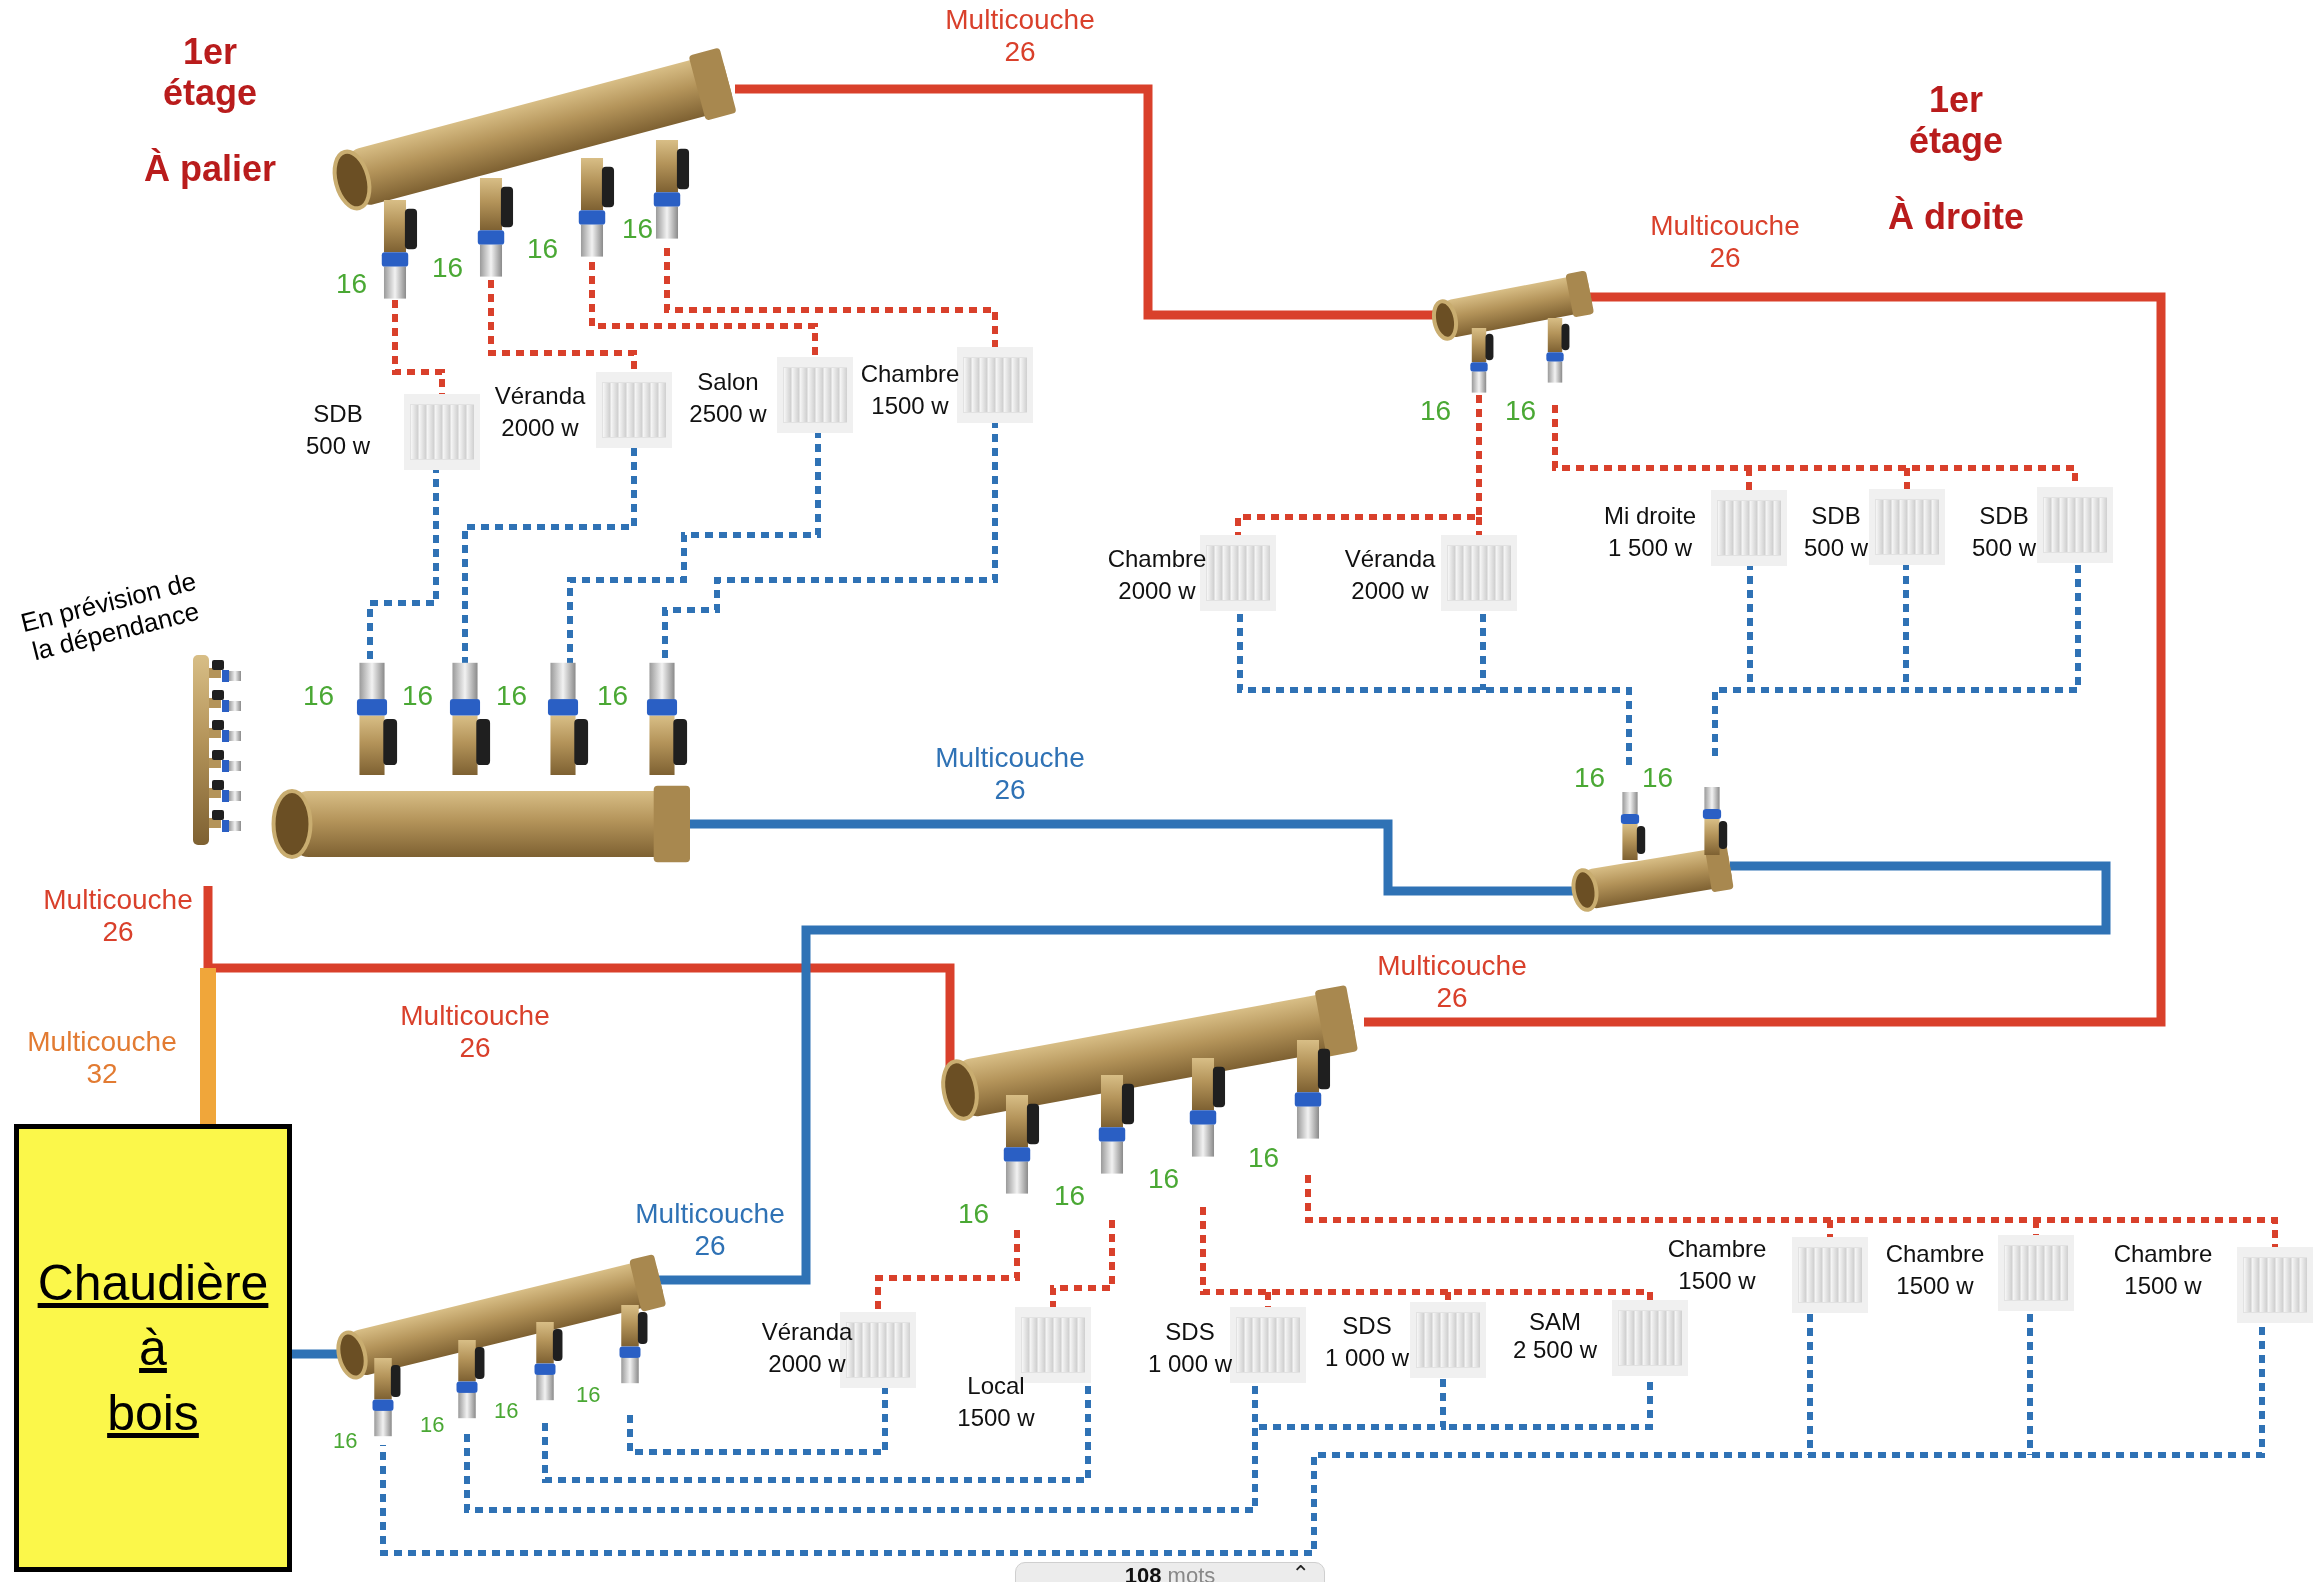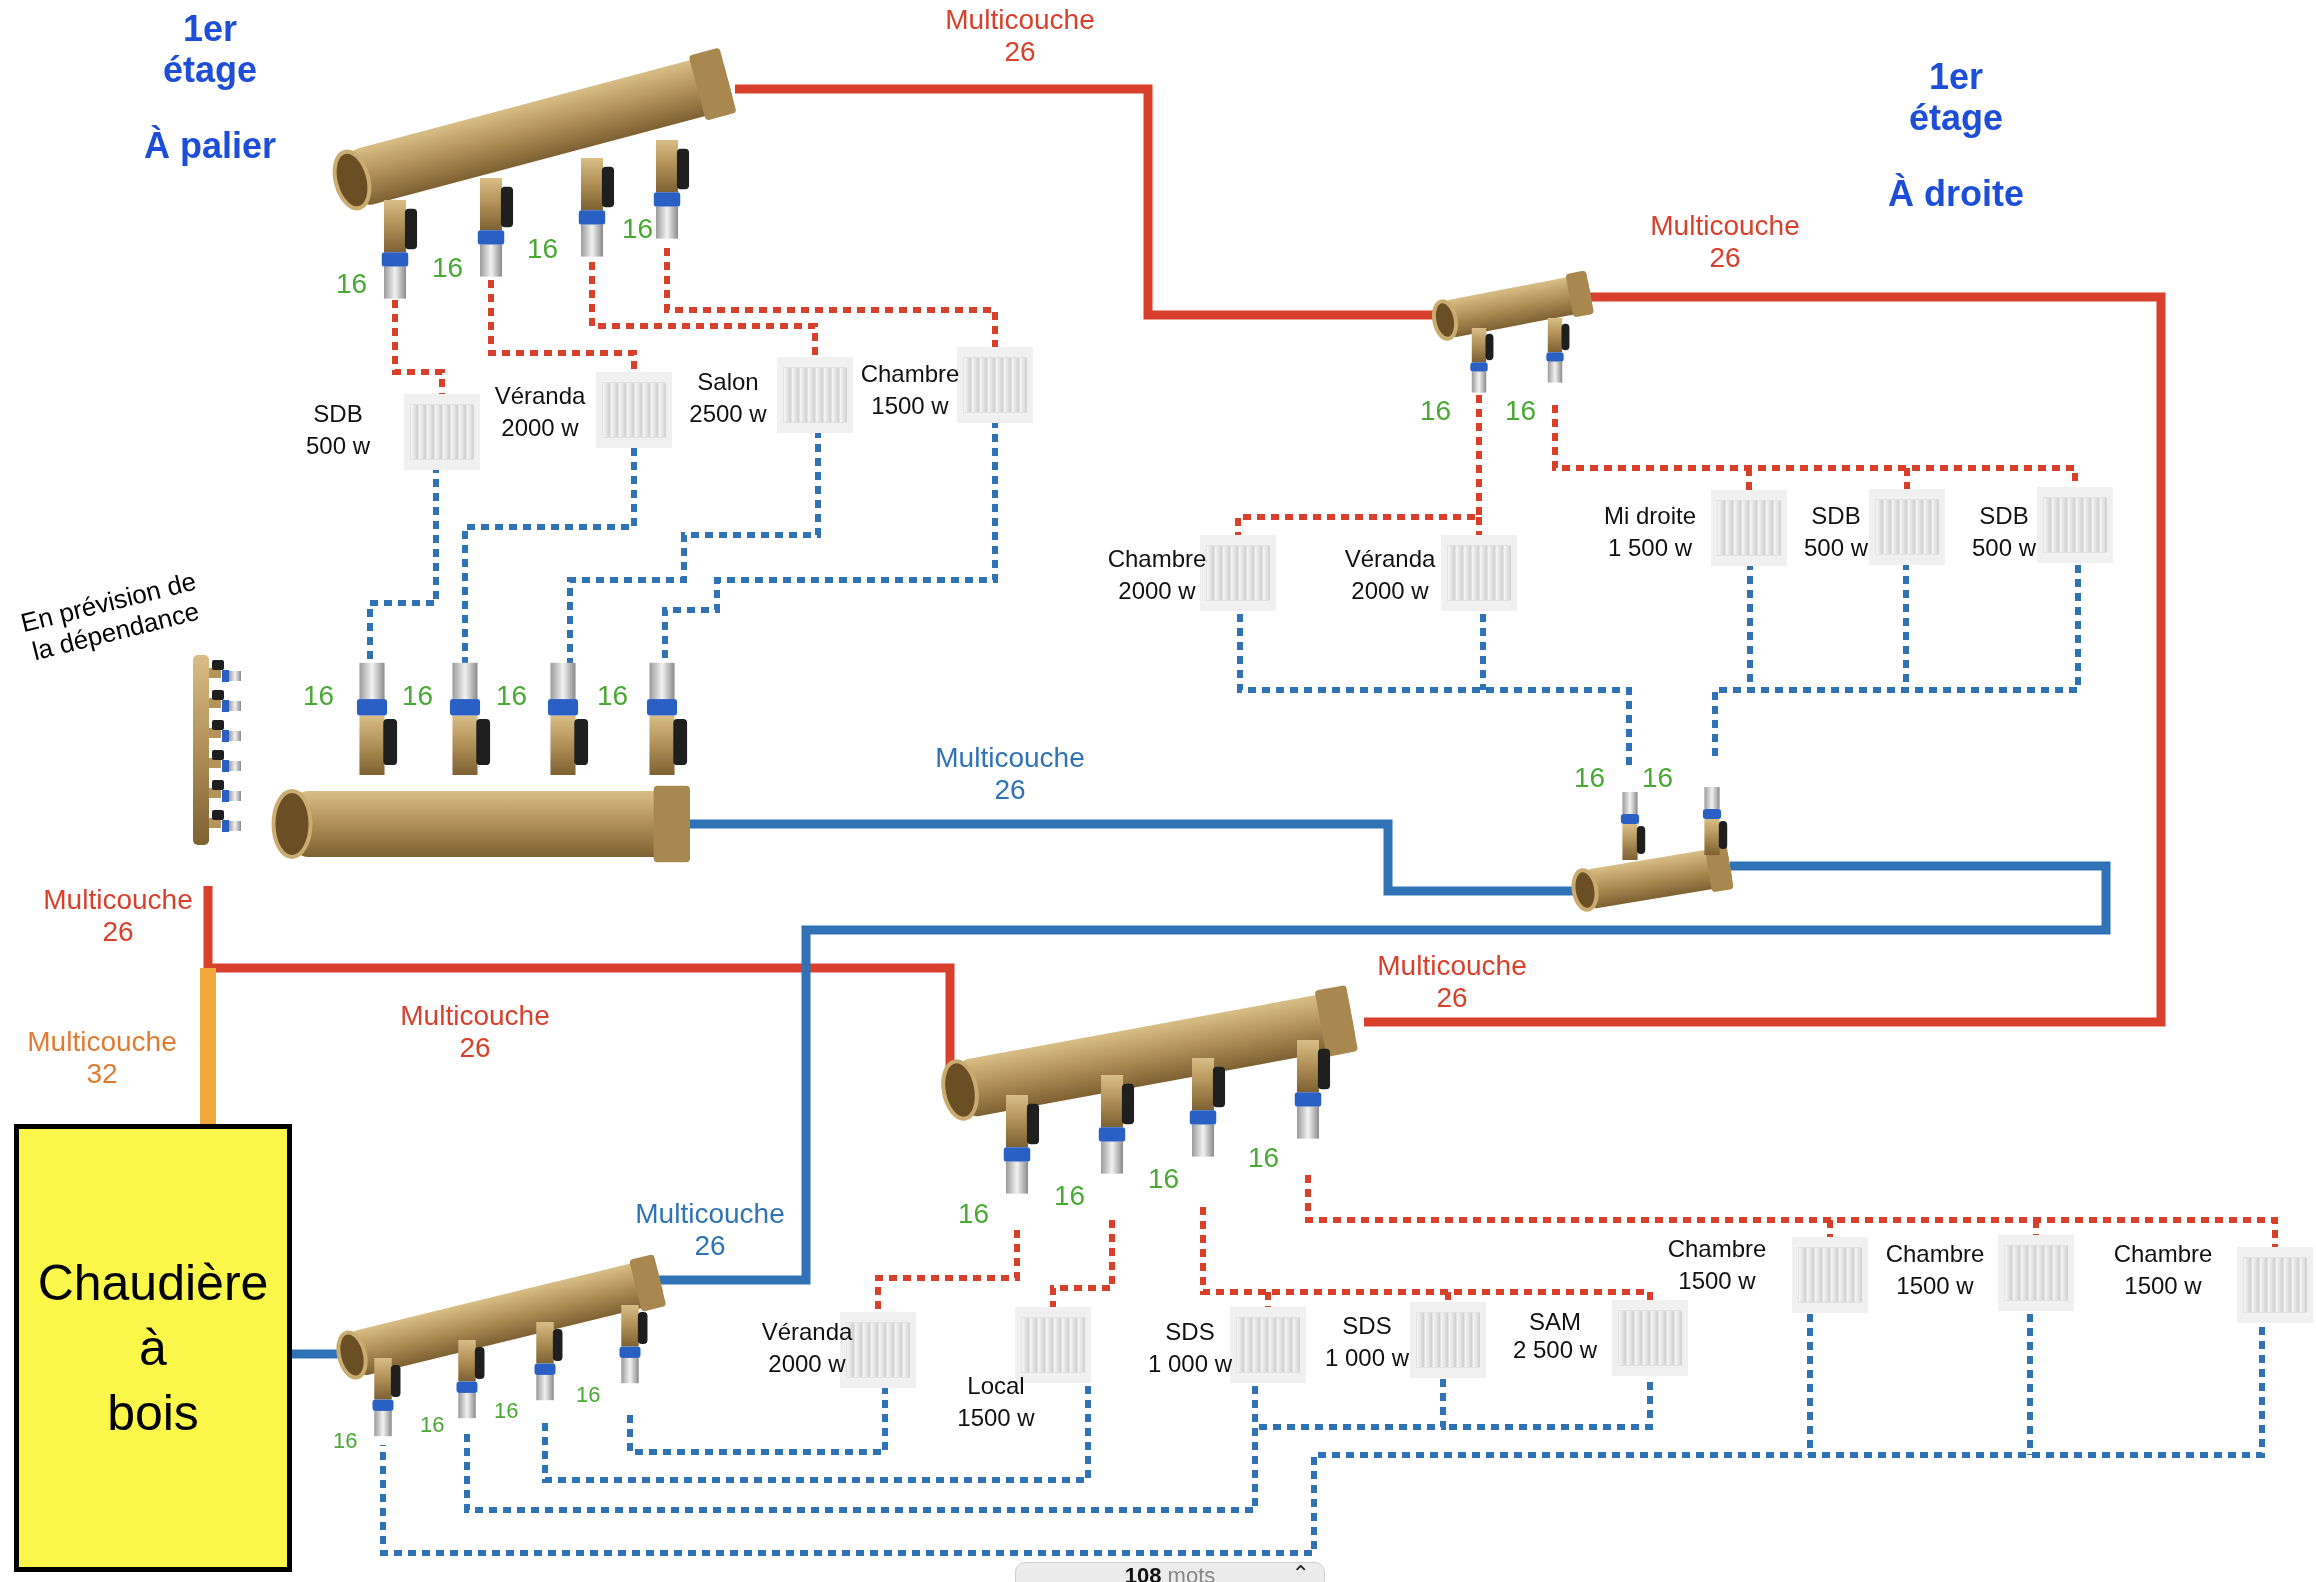--- a/index.html
+++ b/index.html
@@ -1,29 +1,29 @@
 <!DOCTYPE html>
 <html><head>
 <meta charset="utf-8">
 <style>
   html, body { margin: 0; padding: 0; background: #ffffff; }
   body { width: 2316px; height: 1582px; position: relative; overflow: hidden;
          font-family: "Liberation Sans", sans-serif; }
   #canvas { position: absolute; left: 0; top: 0; }
   .lbl { position: absolute; text-align: center; line-height: 1.15; white-space: nowrap; }
-  .title { font-weight: bold; font-size: 36px; color: #1d4ed8; }
+  .title { font-weight: bold; font-size: 36px; color: #b91c1c; margin-top: 23px; }
   .pipe-red { color: #d9402b; font-size: 28px; }
   .pipe-blue { color: #2f72b5; font-size: 28px; }
   .pipe-orange { color: #e27b32; font-size: 28px; }
   .room { color: #111; font-size: 24px; text-align: center; }
   .dn { color: #4aa834; font-size: 28px; }
   .dn.small { font-size: 22px; }
   .boiler { position: absolute; left: 14px; top: 1124px; width: 278px; height: 448px;
             background: #fbf74a; border: 5px solid #000; box-sizing: border-box;
-            display: flex; align-items: center; justify-content: center; text-align: center; }
+            display: flex; align-items: center; justify-content: center; text-align: center; text-decoration: underline; }
   .boiler span { font-size: 50px; line-height: 1.3; color: #000; white-space: pre-line; }
   .rot { transform: rotate(-14deg); transform-origin: left top; font-size: 26px; color: #000; text-align: center; }
   .wordcount { position: absolute; left: 1015px; top: 1562px; width: 310px; height: 40px;
                background: #ececec; border: 1px solid #cfcfcf; border-radius: 10px;
                box-sizing: border-box; font-size: 22px; text-align: center; }
   .wordcount .num { font-weight: bold; color: #111; }
   .wordcount .unit { color: #888; }
   .wordcount .chev { position: absolute; right: 14px; top: -2px; font-size: 22px; color: #222; }
 </style>
 </head>

